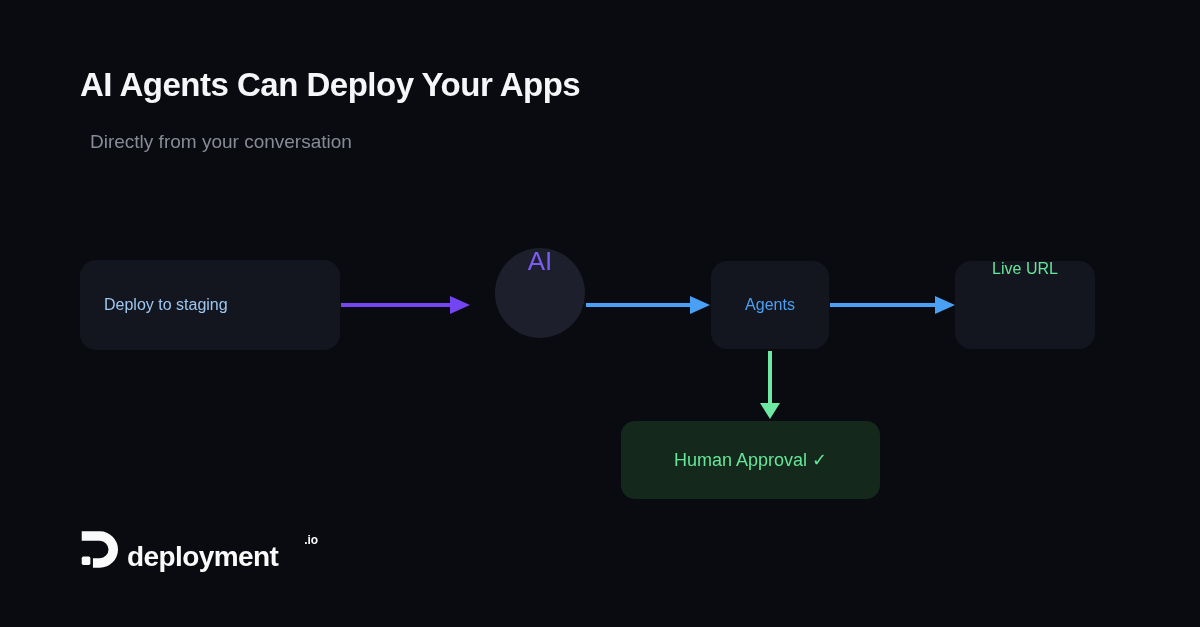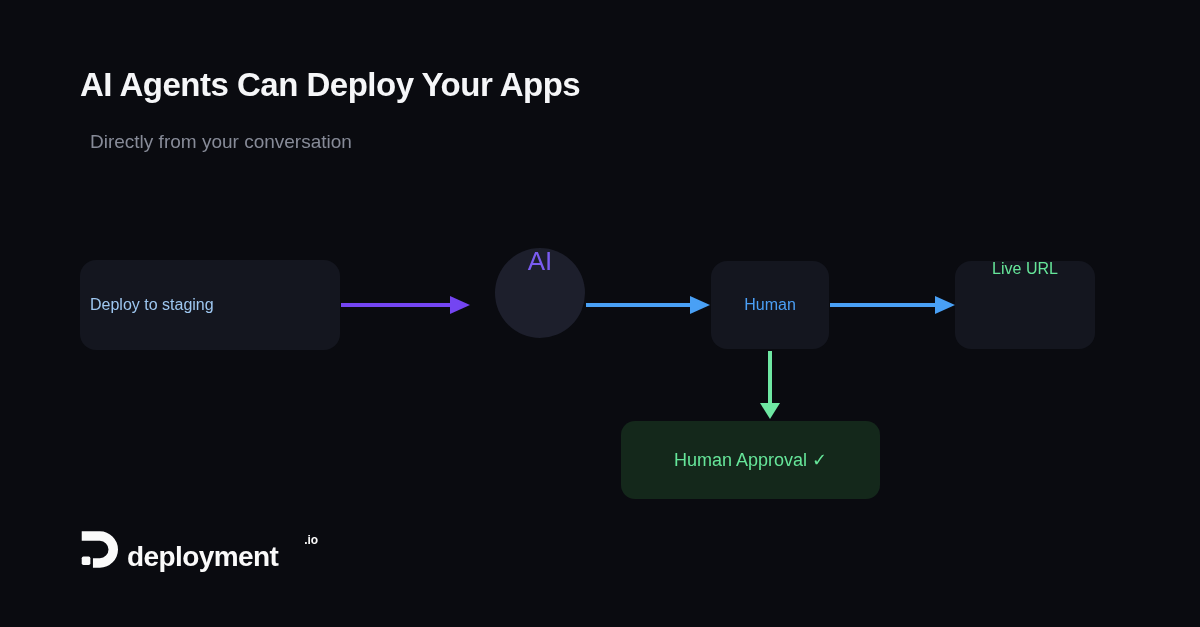--- a/index.html
+++ b/index.html
@@ -44,21 +44,21 @@
     background: var(--node-fill, #14161f);
     border-radius: 16px;
     display: flex;
     box-sizing: border-box;
     font-size: 16px;
     line-height: 1;
   }
   .node-deploy {
     left: 80px; top: 260px; width: 260px; height: 90px;
     align-items: center;
-    padding-left: 10px;
+    padding-left: 24px;
     color: var(--deploy-text, #9ec7f0);
   }
   .node-ai {
     left: 495px; top: 248px; width: 90px; height: 90px;
     border-radius: 50%;
     background: var(--circle-fill, #1d1f2c);
     align-items: flex-start;
     justify-content: center;
     font-size: 26px;
     color: var(--ai-text, #7a5cf0);
@@ -167,21 +167,21 @@
   <div class="box node-ai">
     <span>AI</span>
   </div>
 
   <div class="arrow-h arrow-blue-1">
     <div class="shaft-h"></div>
     <div class="head-right"></div>
   </div>
 
   <div class="box node-build">
-    <span>Human</span>
+    <span>Agents</span>
   </div>
 
   <div class="arrow-h arrow-blue-2">
     <div class="shaft-h"></div>
     <div class="head-right"></div>
   </div>
 
   <div class="box node-live">
     <span>Live URL</span>
   </div>

